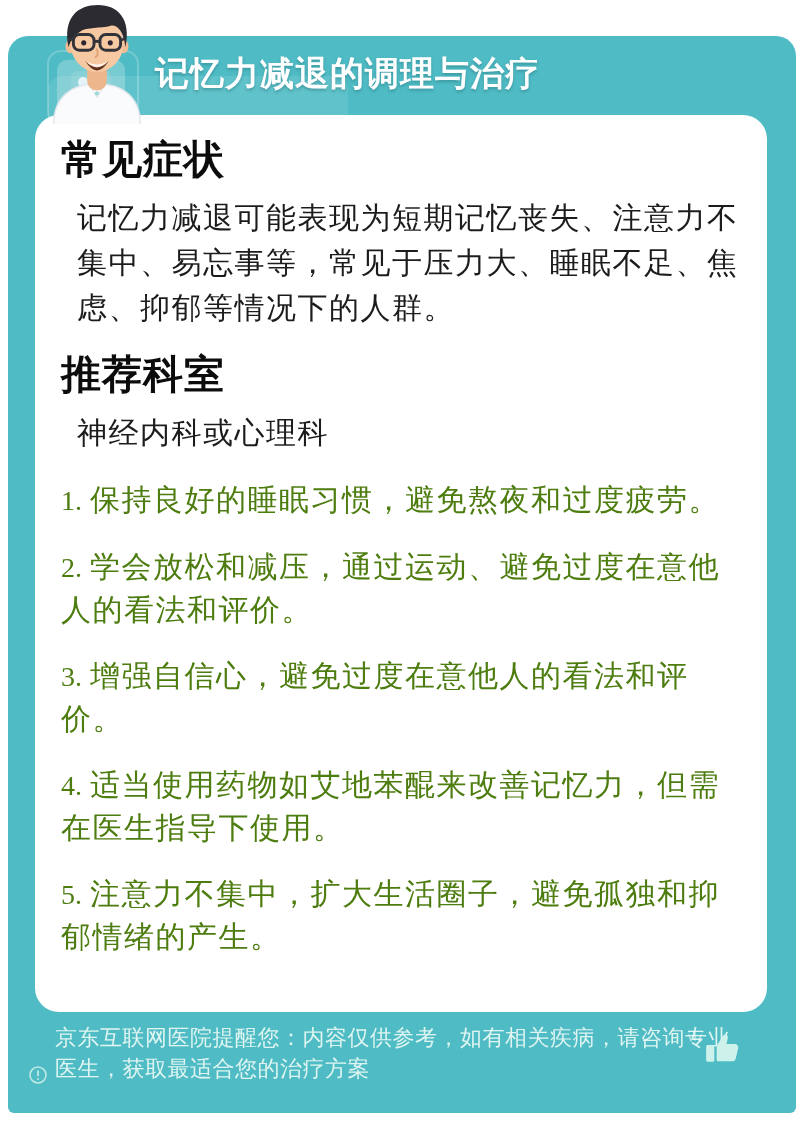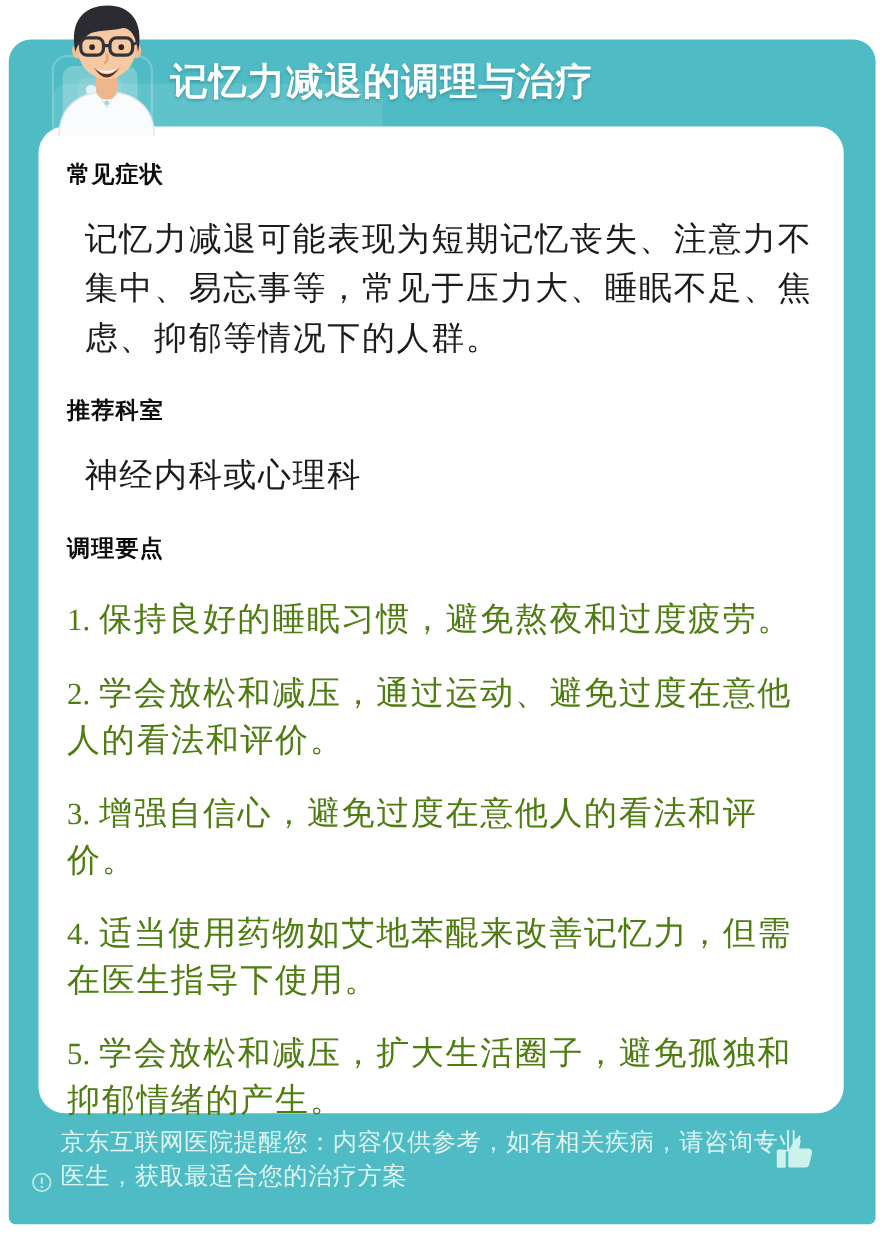--- a/index.html
+++ b/index.html
@@ -35,21 +35,21 @@
     text-shadow:0 2px 3px rgba(22,90,98,0.35);
   }
 
   
   .card{
     position:absolute;left:27px;top:79px;width:732px;height:897px;
     background:#ffffff;border-radius:24px;
     padding:24px 26px;box-sizing:border-box;
   }
   .card h2{
-    margin:0;color:#0c0c0c;font-size:21px;font-weight:bold;
+    margin:0;color:#0c0c0c;font-size:40px;font-weight:bold;
     letter-spacing:1px;line-height:40px;
   }
   .card .sec{margin-bottom:24px;}
   .card p.body{
     margin:16px 0 0 16px;color:#1c1c1c;font-size:30px;letter-spacing:1.5px;
     line-height:45px;
   }
   .card p.li{
     margin:24px 0 0 0;color:#4d7c0f;font-size:30px;letter-spacing:1.5px;
     line-height:42px;
@@ -99,27 +99,26 @@
         <h2>常见症状</h2>
         <p class="body">记忆力减退可能表现为短期记忆丧失、注意力不集中、易忘事等，常见于压力大、睡眠不足、焦虑、抑郁等情况下的人群。</p>
       </div>
 
       <div class="sec">
         <h2>推荐科室</h2>
         <p class="body">神经内科或心理科</p>
       </div>
 
       <div class="sec">
-        <h2>调理要点</h2>
 
         <p class="li"><span class="num">1.</span><span>保持良好的睡眠习惯，避免熬夜和过度疲劳。</span></p>
         <p class="li"><span class="num">2.</span><span>学会放松和减压，通过运动、避免过度在意他人的看法和评价。</span></p>
         <p class="li"><span class="num">3.</span><span>增强自信心，避免过度在意他人的看法和评价。</span></p>
         <p class="li"><span class="num">4.</span><span>适当使用药物如艾地苯醌来改善记忆力，但需在医生指导下使用。</span></p>
-        <p class="li"><span class="num">5.</span><span>学会放松和减压，扩大生活圈子，避免孤独和抑郁情绪的产生。</span></p>
+        <p class="li"><span class="num">5.</span><span>注意力不集中，扩大生活圈子，避免孤独和抑郁情绪的产生。</span></p>
       </div>
     </div>
 
     <div class="footer">
       <span class="info-badge">
         <svg width="18" height="18" viewBox="0 0 18 18">
           <circle cx="9" cy="9" r="8" fill="none" stroke="#BFE9E3" stroke-width="1.6"></circle>
           <rect x="8.1" y="4.2" width="1.8" height="6.2" rx="0.9" fill="#BFE9E3"></rect>
           <circle cx="9" cy="13" r="1.1" fill="#BFE9E3"></circle>
         </svg>

